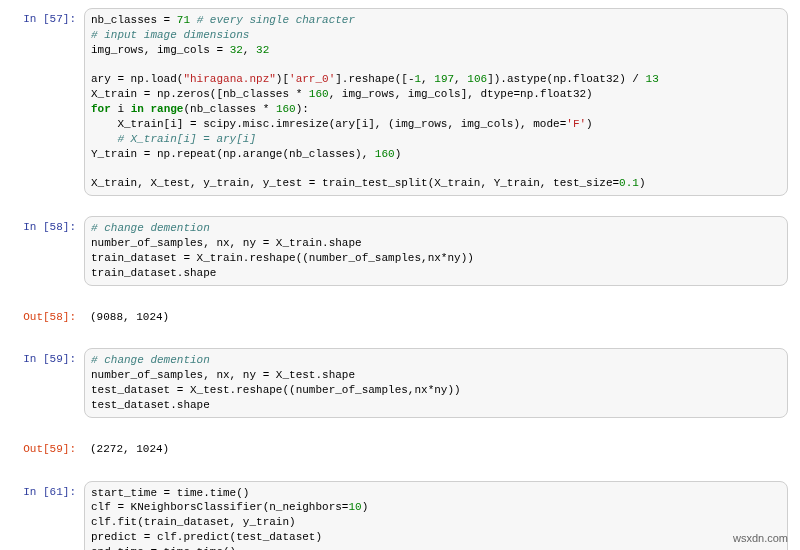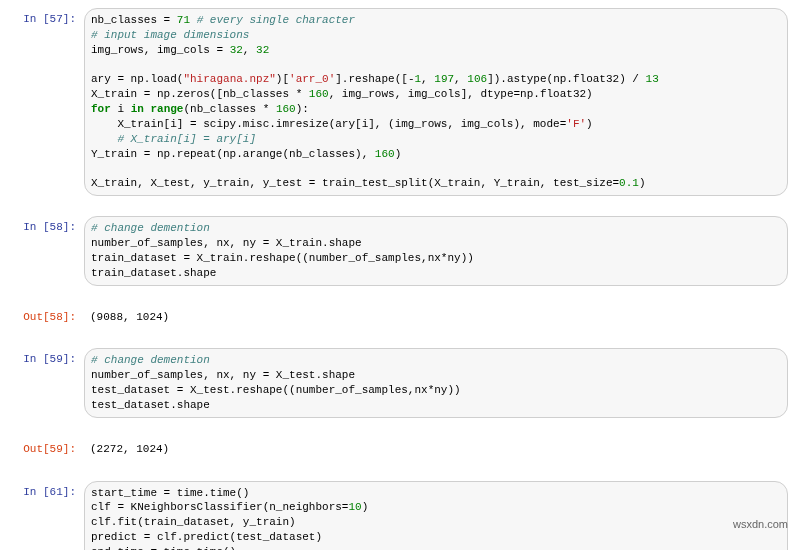--- a/index.html
+++ b/index.html
@@ -25,39 +25,39 @@
   padding-top: 4px;
 }
 .prompt-in { color: #303F9F; }
 .prompt-out { color: #D84315; }
 .body {
   flex: 1;
 }
 .input-area {
   background: #f7f7f7;
   border: 1px solid #cfcfcf;
-  border-radius: 13px;
+  border-radius: 8px;
   padding: 4px 6px;
 }
 pre {
   margin: 0;
   font-family: Menlo, Monaco, "Courier New", monospace;
   font-size: 11px;
   white-space: pre;
 }
 .output-area {
   padding: 4px 6px;
 }
 .tk-k { color: #008000; font-weight: bold; }     
 .tk-s { color: #BA2121; }                         
 .tk-c { color: #408080; font-style: italic; }    
 .tk-m { color: #008000; }
 .watermark {
   position: fixed;
-  bottom: 18px;
+  bottom: 4px;
   right: 12px;
   font-size: 11px;
   color: #666;
   font-family: Arial, sans-serif;
 }
 </style>
 </head>
 <body>
 
 <div id="notebook">

